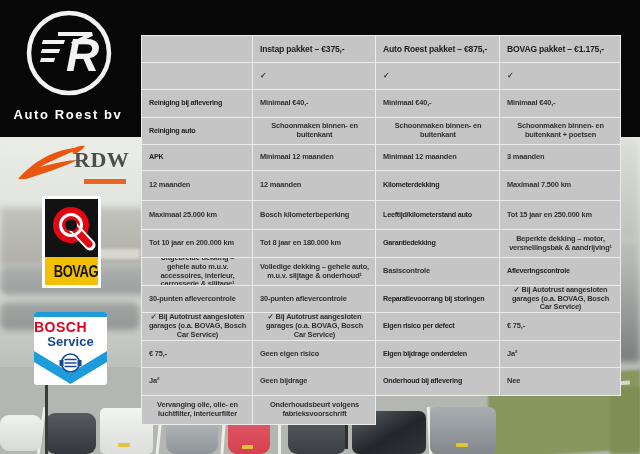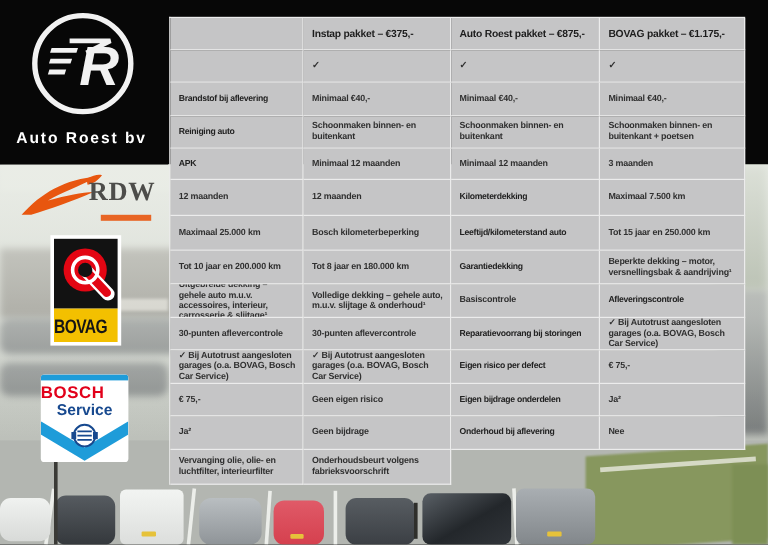--- a/index.html
+++ b/index.html
@@ -17,33 +17,33 @@
   .company{position:absolute;left:0;top:107px;width:136px;text-align:center;color:#fff;
            font-size:13px;font-weight:bold;letter-spacing:1.6px;}
   
   .rdw{position:absolute;left:16px;top:141px;width:124px;height:54px;}
   .rdw-text{position:absolute;left:58px;top:6px;font-family:"Liberation Serif", serif;font-weight:bold;
             font-size:22px;color:#4d4d4a;letter-spacing:.5px;}
   .rdw-bar{position:absolute;left:68px;top:38px;width:42px;height:5px;background:var(--rdw-orange,#e8560f);opacity:.9;}
   
   .bovag{position:absolute;left:42px;top:196px;width:59px;height:92px;background:#fff;padding:3px;box-sizing:border-box;}
   .bovag-top{position:relative;width:53px;height:58px;background:#121212;}
-  .bovag-bottom{width:53px;height:28px;background:var(--bovag-yellow,#f3c000);display:flex;align-items:center;justify-content:flex-start;}
+  .bovag-bottom{width:53px;height:28px;background:var(--bovag-yellow,#f3c000);display:flex;align-items:center;justify-content:flex-end;}
   .bovag-word{font-size:13px;font-weight:bold;letter-spacing:-.5px;color:#151515;transform:scaleY(1.25);}
   
   .bosch{position:absolute;left:34px;top:312px;width:73px;height:73px;background:#fff;border-radius:3px;overflow:hidden;}
   .bosch-strip{width:73px;height:5px;background:var(--bosch-blue,#1e9cd9);}
   .bosch-word{width:50px;text-align:center;font-size:14px;font-weight:bold;letter-spacing:.5px;
               color:var(--bosch-red,#e2001a);margin-top:2px;}
   .bosch-sub{width:73px;text-align:center;font-size:13px;font-weight:bold;color:var(--bosch-dark-blue,#17498f);margin-top:-1px;}
   .bosch-chev{position:absolute;left:0;bottom:0;width:73px;height:34px;}
   
-  .pkg-table{position:absolute;left:141px;top:14px;width:479px;display:grid;
+  .pkg-table{position:absolute;left:141px;top:35px;width:479px;display:grid;
              grid-template-columns:111px 123px 124px 121px;
-             border-left:1px solid #ececec;border-top:1px solid #ececec;z-index:5;}
+             border-left:1px solid #ececec;border-top:1px solid #ececec;z-index:5;text-align:center;}
   .cell{background:var(--table-cell,#c5c5c6);border-right:1px solid #ececec;border-bottom:1px solid #ececec;
         box-sizing:border-box;display:flex;align-items:center;padding:2px 6px 2px 7px;
         color:var(--table-text,#2f2f2f);overflow:hidden;}
   .cell.head{font-size:8.6px;font-weight:bold;letter-spacing:-.2px;color:#1d1d1d;white-space:nowrap;}
   .cell.label{font-size:7.2px;font-weight:bold;letter-spacing:-.25px;line-height:1.15;color:#222;}
   .cell.val{font-size:7.4px;font-weight:bold;letter-spacing:-.15px;line-height:1.2;color:#303030;}
   .cell.check{font-size:8px;font-weight:bold;}
   svg{display:block;}
 </style>
 </head>
@@ -154,21 +154,21 @@
 
   <div class="pkg-table" style="grid-template-rows: 27px 27px 28px 27px 26px 30px 29px 28px 28px 27px 28px 27px 28px 29px;">
       <div class="cell label"></div>
       <div class="cell head">Instap pakket – €375,-</div>
       <div class="cell head">Auto Roest pakket – €875,-</div>
       <div class="cell head">BOVAG pakket – €1.175,-</div>
       <div class="cell label"></div>
       <div class="cell val check">✓</div>
       <div class="cell val check">✓</div>
       <div class="cell val check">✓</div>
-      <div class="cell label">Brandstof bij aflevering</div>
+      <div class="cell label">Reiniging bij aflevering</div>
       <div class="cell val">Minimaal €40,-</div>
       <div class="cell val">Minimaal €40,-</div>
       <div class="cell val">Minimaal €40,-</div>
       <div class="cell label">Reiniging auto</div>
       <div class="cell val">Schoonmaken binnen- en buitenkant</div>
       <div class="cell val">Schoonmaken binnen- en buitenkant</div>
       <div class="cell val">Schoonmaken binnen- en buitenkant + poetsen</div>
       <div class="cell label">APK</div>
       <div class="cell val">Minimaal 12 maanden</div>
       <div class="cell val">Minimaal 12 maanden</div>

